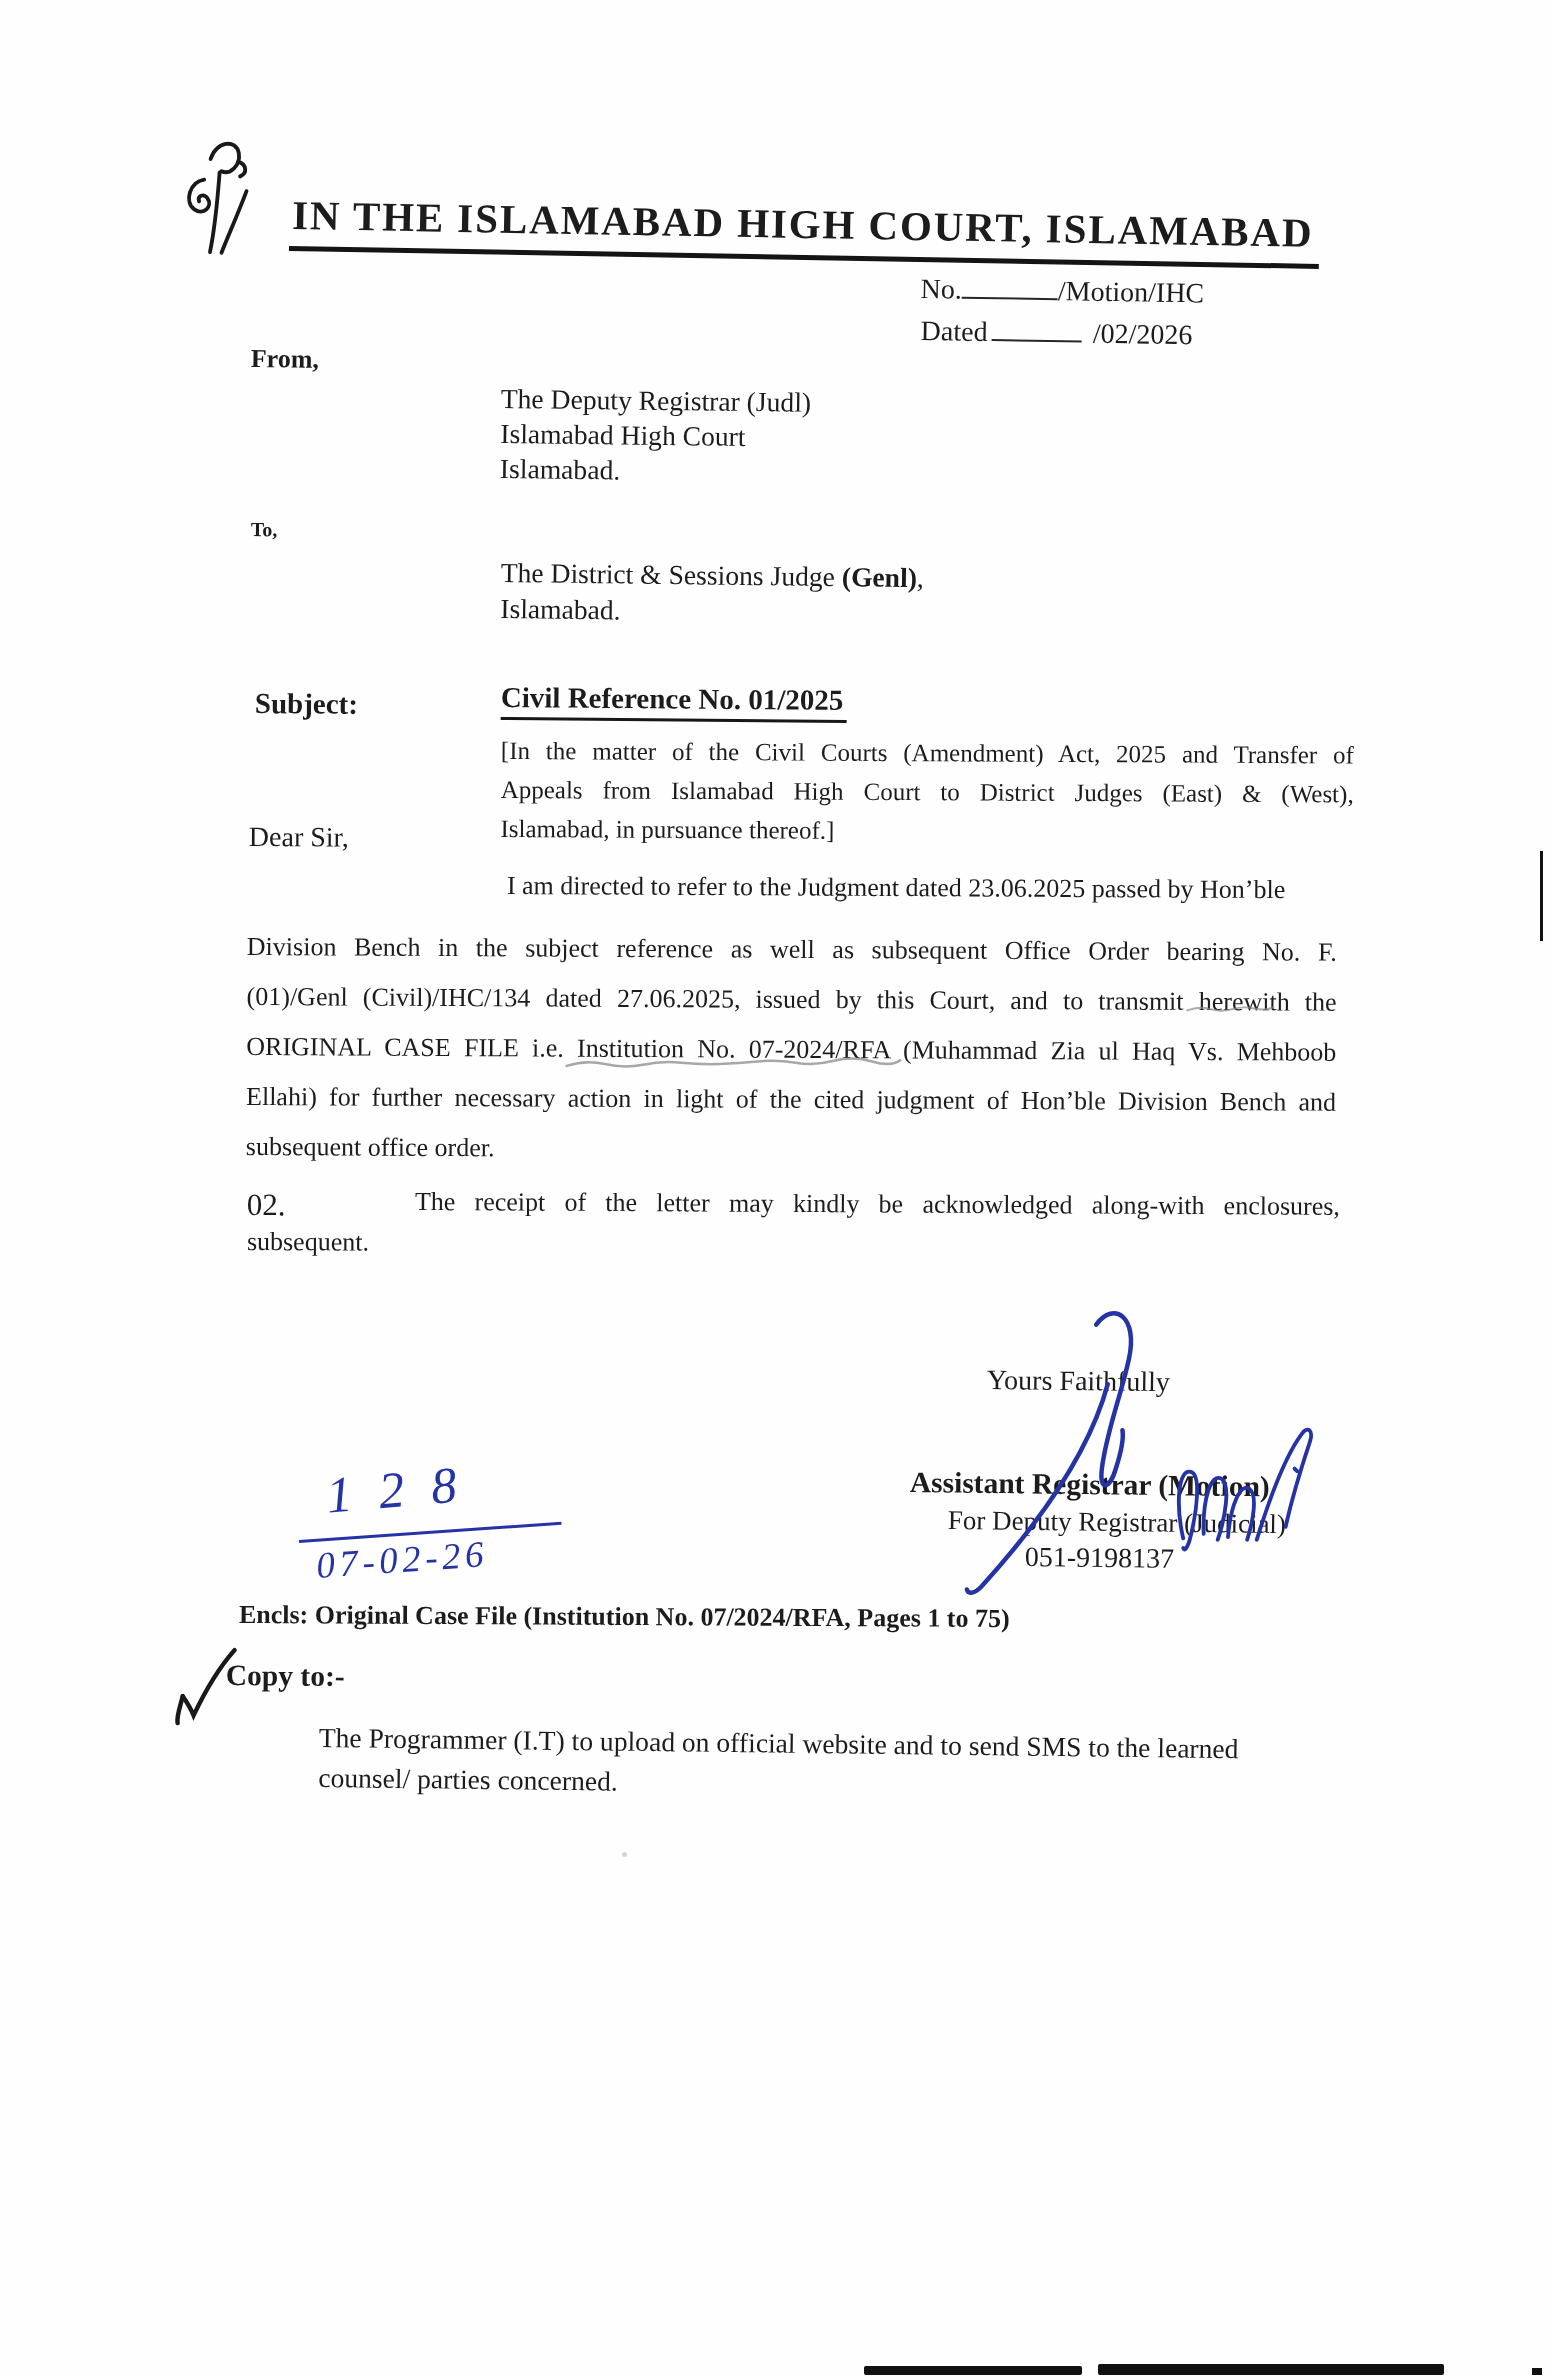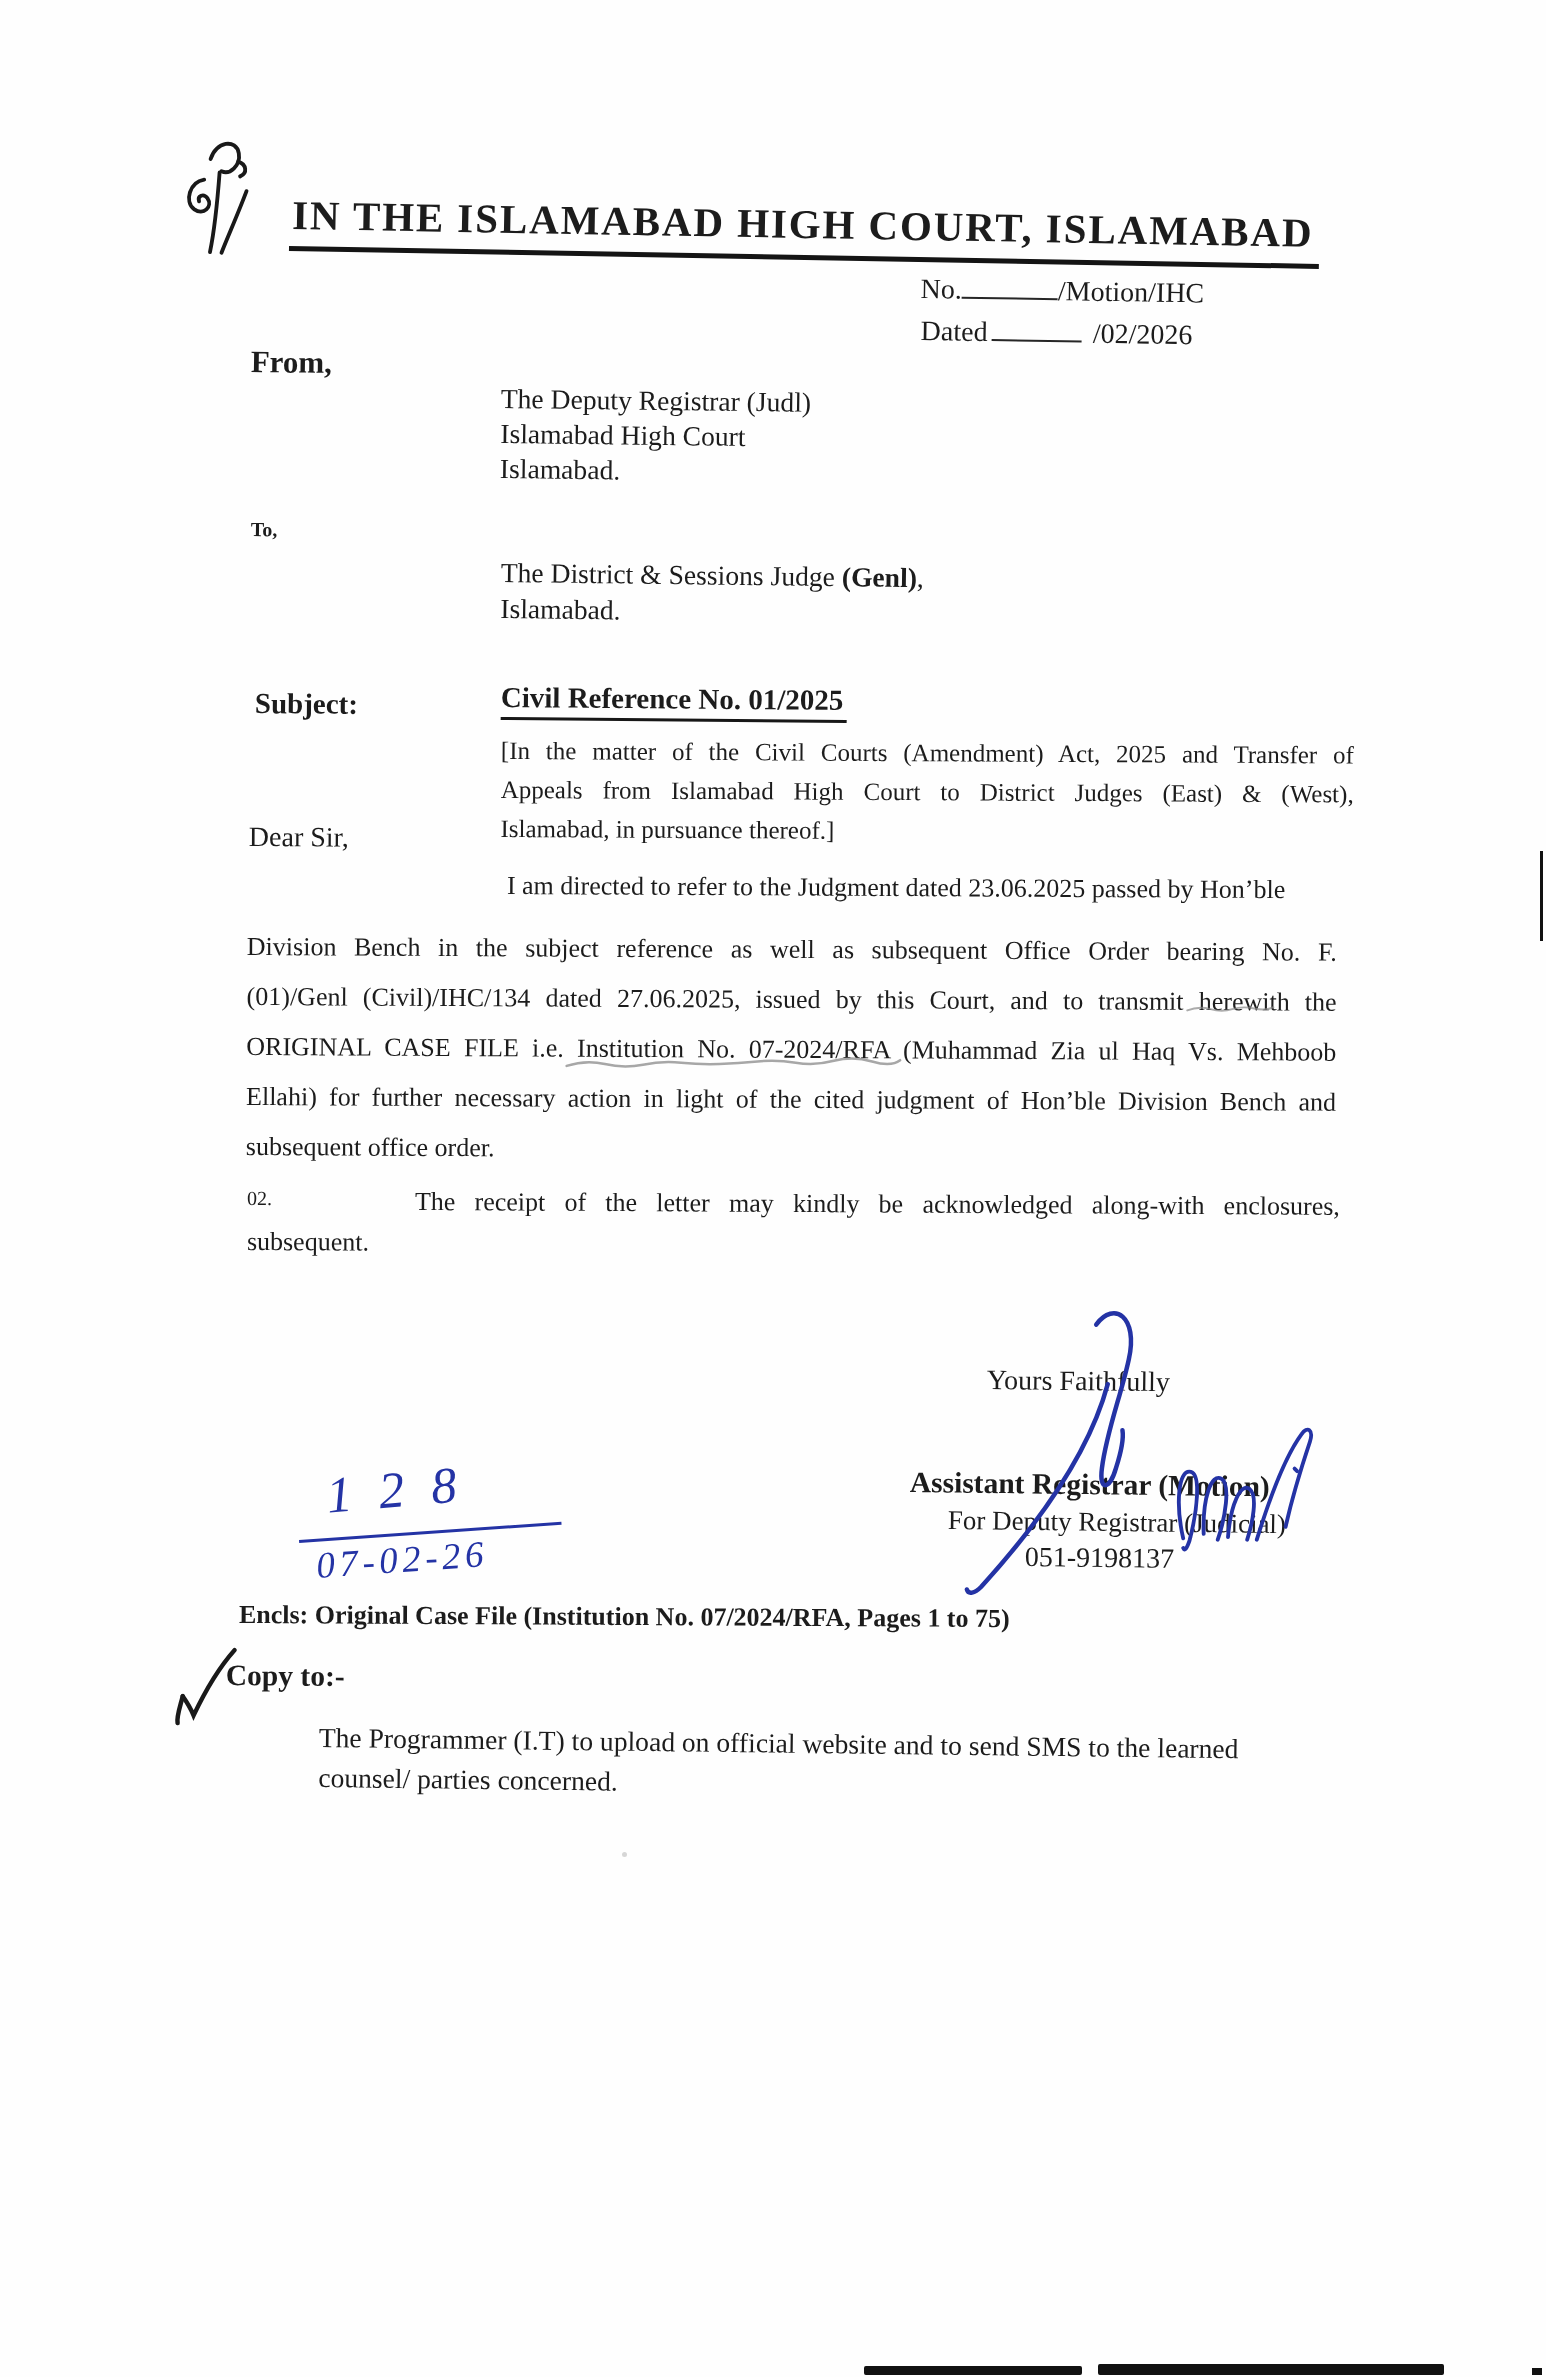--- a/index.html
+++ b/index.html
@@ -57,21 +57,21 @@
   <span class="court-title">IN THE ISLAMABAD HIGH COURT, ISLAMABAD</span>
 </div>
 
 <div class="abs r09" style="left:921px;top:272px;">
   <span>No.</span><span class="blank w150"></span><span>/Motion/IHC</span>
 </div>
 <div class="abs r09" style="left:921px;top:314px;">
   <span>Dated</span><span class="blank w140" style="margin-left:3.8px;"></span><span style="margin-left:11.5px;">/02/2026</span>
 </div>
 
-<div class="abs b r07" style="left:251px;top:344px;font-size:31px;">From,</div>
+<div class="abs b r07" style="left:251px;top:344px;font-size:26px;">From,</div>
 <div class="abs r07" style="left:501px;top:381px;font-size:27.6px;line-height:35px;">
   <div>The Deputy Registrar (Judl)</div>
   <div>Islamabad High Court</div>
   <div>Islamabad.</div>
 </div>
 
 <div class="abs b r07" style="left:251px;top:518px;font-size:20px;">To,</div>
 <div class="abs r07" style="left:501px;top:555px;font-size:27.6px;line-height:36px;">
   <div><span>The District &amp; Sessions Judge </span><span class="b">(Genl)</span><span>,</span></div>
   <div>Islamabad.</div>
@@ -99,21 +99,21 @@
 </div>
 
 <svg class="abs pencil" style="left:1186px;top:1004px;opacity:.7;" width="90" height="10.3" viewBox="0 0 140 16">
   <path d="M 2 10 q 18 -7 36 -2 t 34 0 t 34 -1 t 30 -2" fill="none" stroke="currentColor" stroke-width="3" stroke-linecap="round"></path>
 </svg>
 
 <svg class="abs pencil" style="left:564px;top:1057px;opacity:.75;" width="340" height="14" viewBox="0 0 530 22">
   <path d="M 2 14 q 30 -10 60 -3 t 60 1 t 60 -3 t 60 2 t 60 -4 t 60 2 t 60 -3 t 60 1 t 44 -2" fill="none" stroke="currentColor" stroke-width="4" stroke-linecap="round"></path>
 </svg>
 
-<div class="abs r03" style="left:247px;top:1187px;font-size:20px;">02.</div>
+<div class="abs r03" style="left:247px;top:1187px;font-size:31px;">02.</div>
 <div class="abs r03 just" style="left:415px;top:1187px;width:925px;font-size:26px;">The receipt of the letter may kindly be acknowledged along-with enclosures,</div>
 <div class="abs r03" style="left:247px;top:1227px;font-size:26px;">subsequent.</div>
 
 <div class="abs r07" style="left:987px;top:1364px;">Yours Faithfully</div>
 <div class="abs b r07" style="left:910px;top:1466px;font-size:29.5px;">Assistant Registrar (Motion)</div>
 <div class="abs r07" style="left:948px;top:1505px;font-size:27px;">For Deputy Registrar (Judicial)</div>
 <div class="abs r07" style="left:1025px;top:1541px;">051-9198137</div>
 
 <svg class="abs pen" style="left:917px;top:1304px;" width="256" height="301" viewBox="0 0 400 470">
   <g fill="none" stroke="currentColor" stroke-width="7" stroke-linecap="round">

